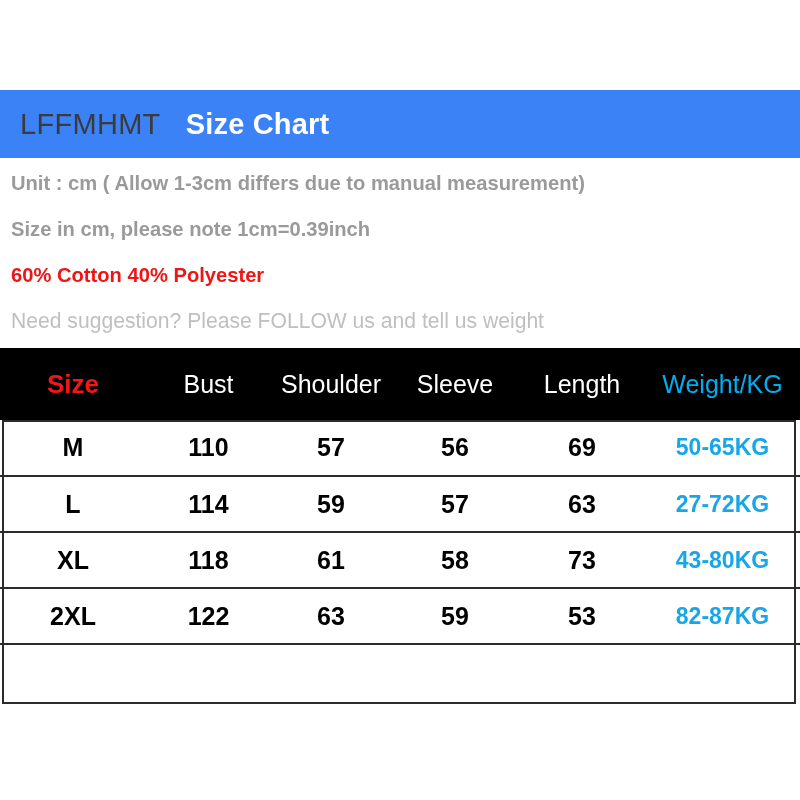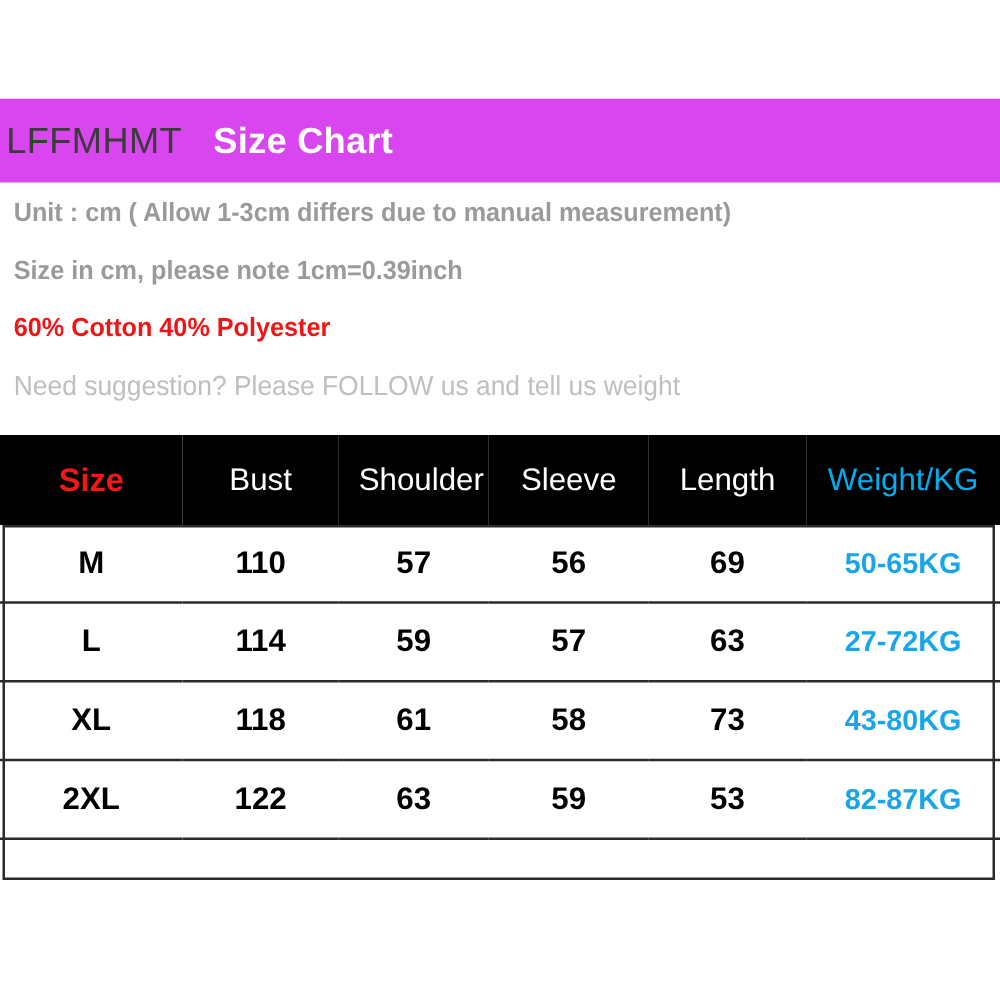--- a/index.html
+++ b/index.html
@@ -19,27 +19,27 @@
     position: relative;
     width: 800px;
     height: 800px;
     background: #ffffff;
   }
 
   
   .title-band {
     position: absolute;
     left: 0;
-    top: 79px;
+    top: 90px;
     width: 800px;
     height: 68px;
-    background: #d946ef;
+    background: #3b82f6;
     display: flex;
     align-items: center;
-    padding-left: 5px;
+    padding-left: 20px;
     box-sizing: border-box;
   }
   .brand {
     color: #3b3b3b;
     font-size: 29px;
     font-weight: 400;
     letter-spacing: 0.3px;
     font-family: "Liberation Sans Narrow", "Liberation Sans", sans-serif;
   }
   .title-text {
@@ -47,21 +47,21 @@
     font-size: 29px;
     font-weight: bold;
     margin-left: 25px;
     letter-spacing: 0.2px;
   }
 
   
   .info-block {
     position: absolute;
     left: 0;
-    top: 146px;
+    top: 158px;
     width: 800px;
     height: 190px;
     background: #ffffff;
     box-sizing: border-box;
     padding: 13px 0 0 11px;
   }
   .info-line {
     font-size: 21px;
     line-height: 24px;
     margin-bottom: 22px;
@@ -93,21 +93,21 @@
   }
   table.size-table {
     width: 800px;
     border-collapse: collapse;
     table-layout: fixed;
   }
   table.size-table th,
   table.size-table td {
     text-align: center;
     vertical-align: middle;
-    padding: 16px;
+    padding: 0;
   }
   thead tr.head-row {
     background: #000000;
     height: 72px;
   }
   thead th {
     font-size: 25px;
     font-weight: normal;
     color: #ffffff;
     font-family: "Liberation Sans Narrow", "Liberation Sans", sans-serif;

